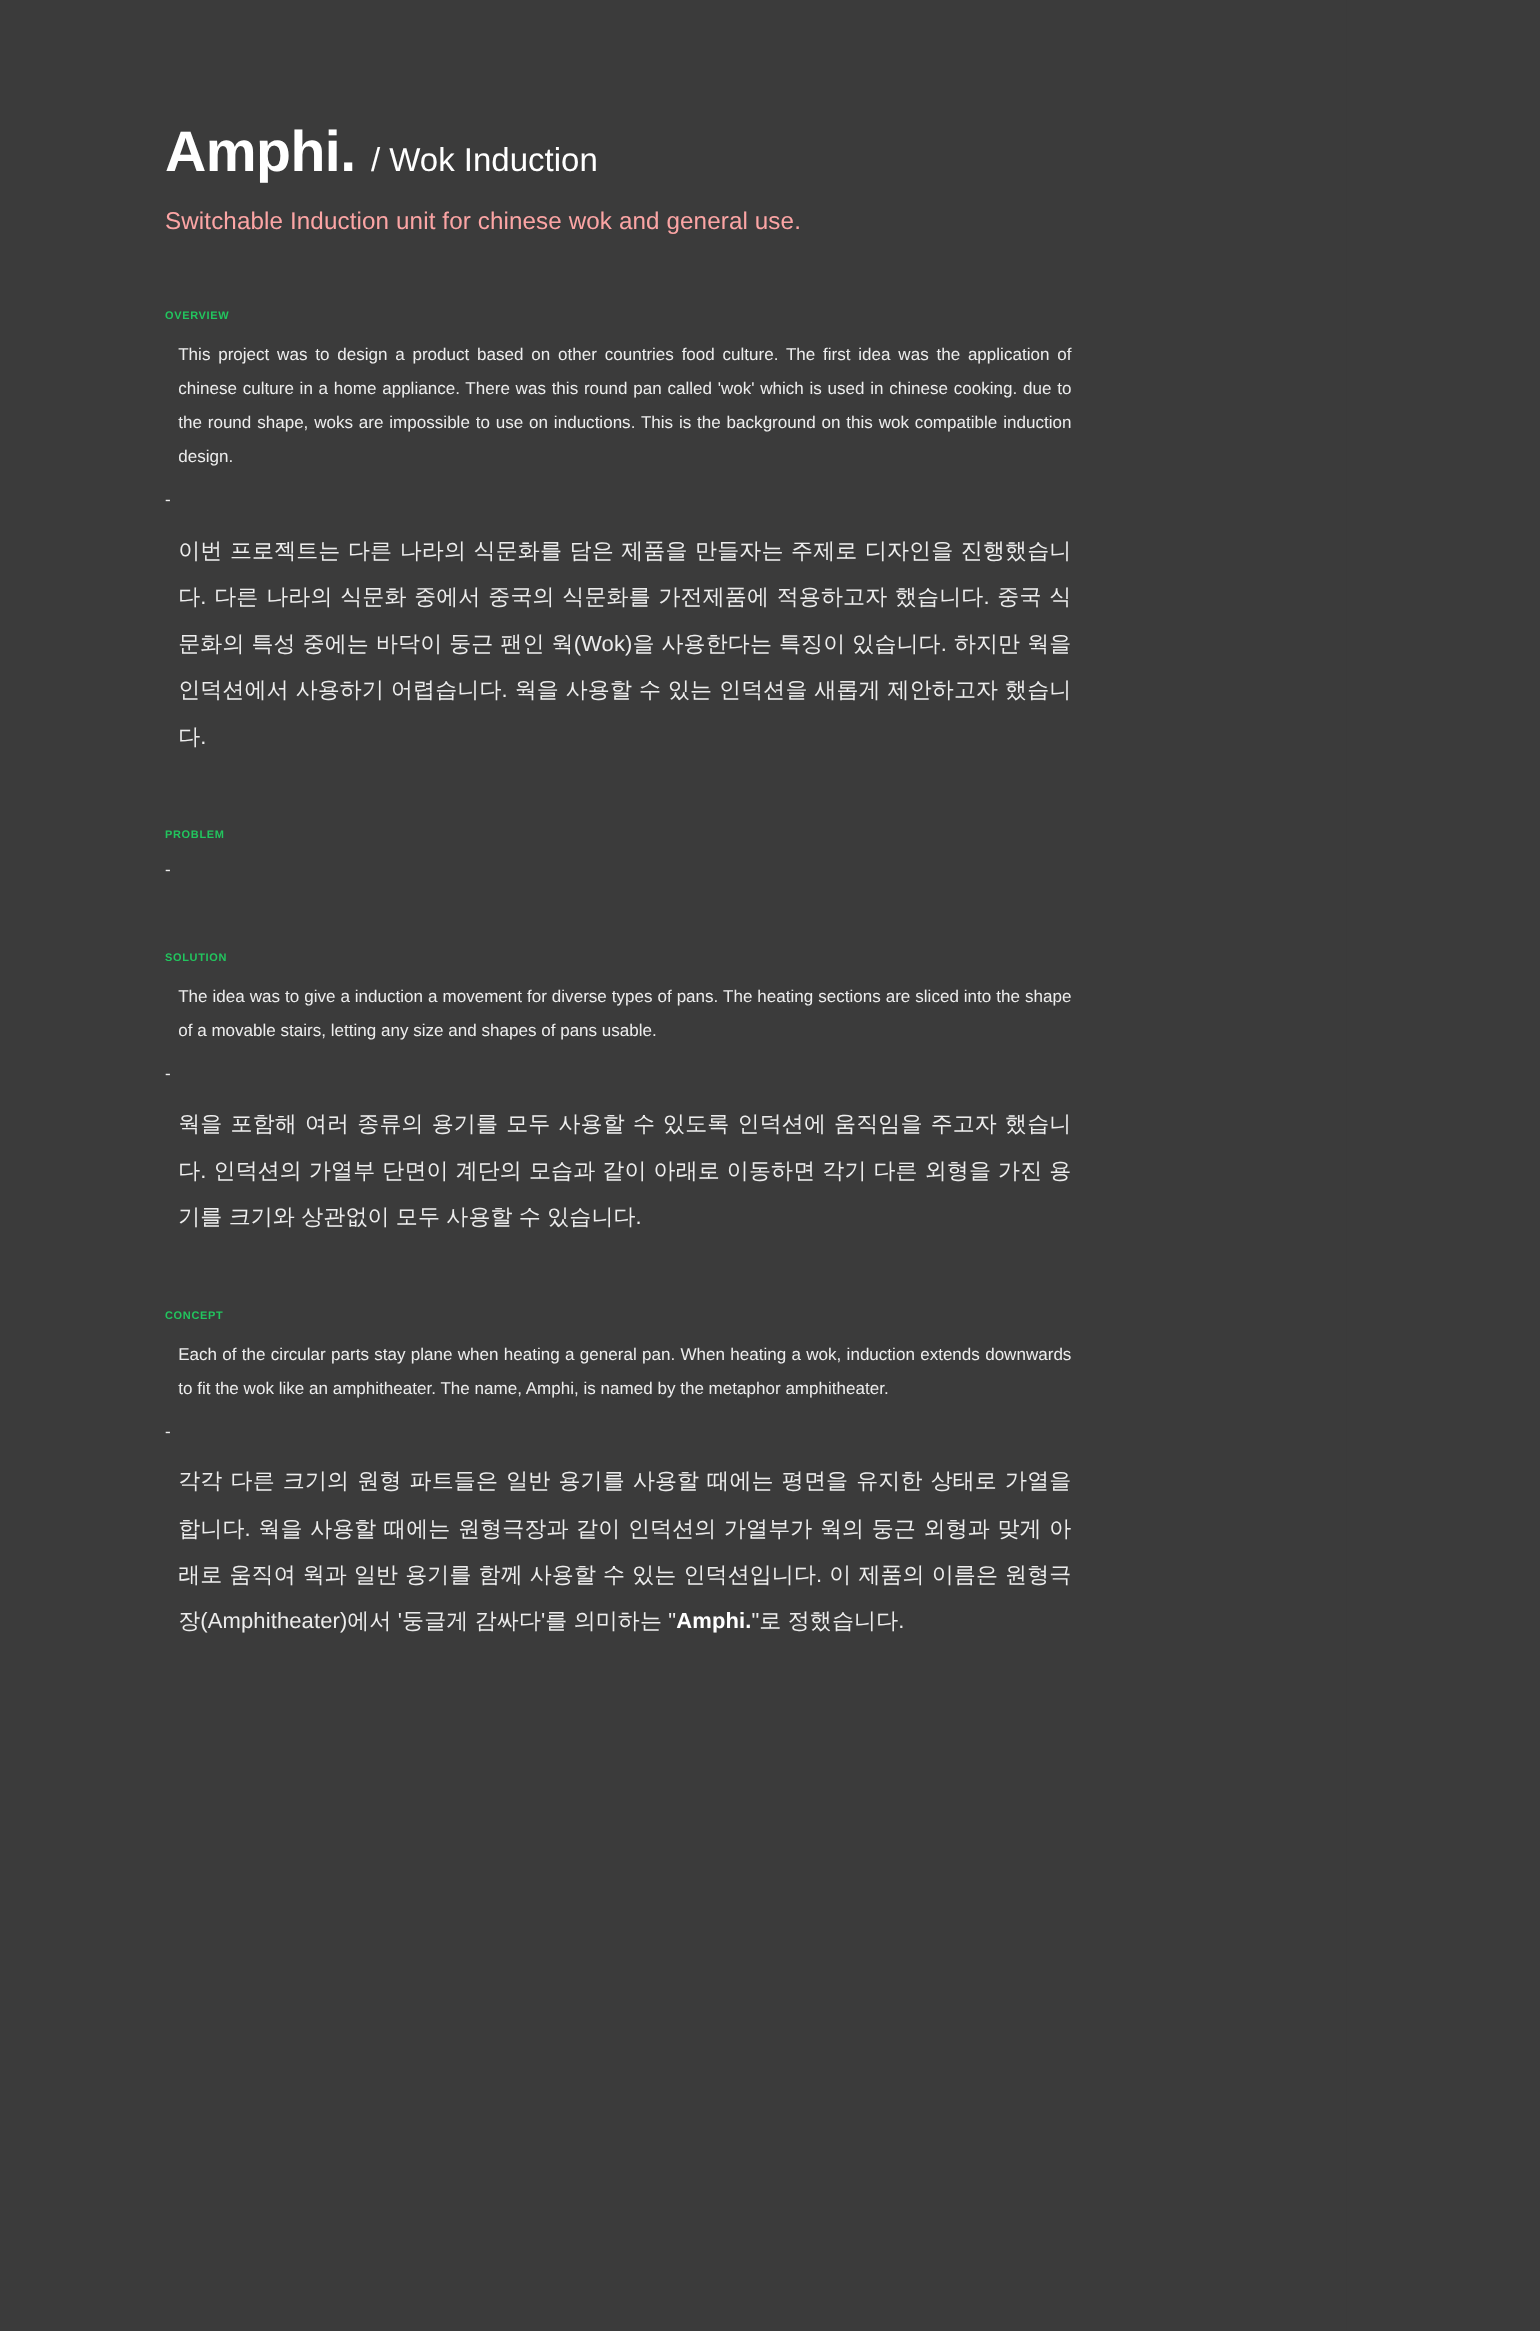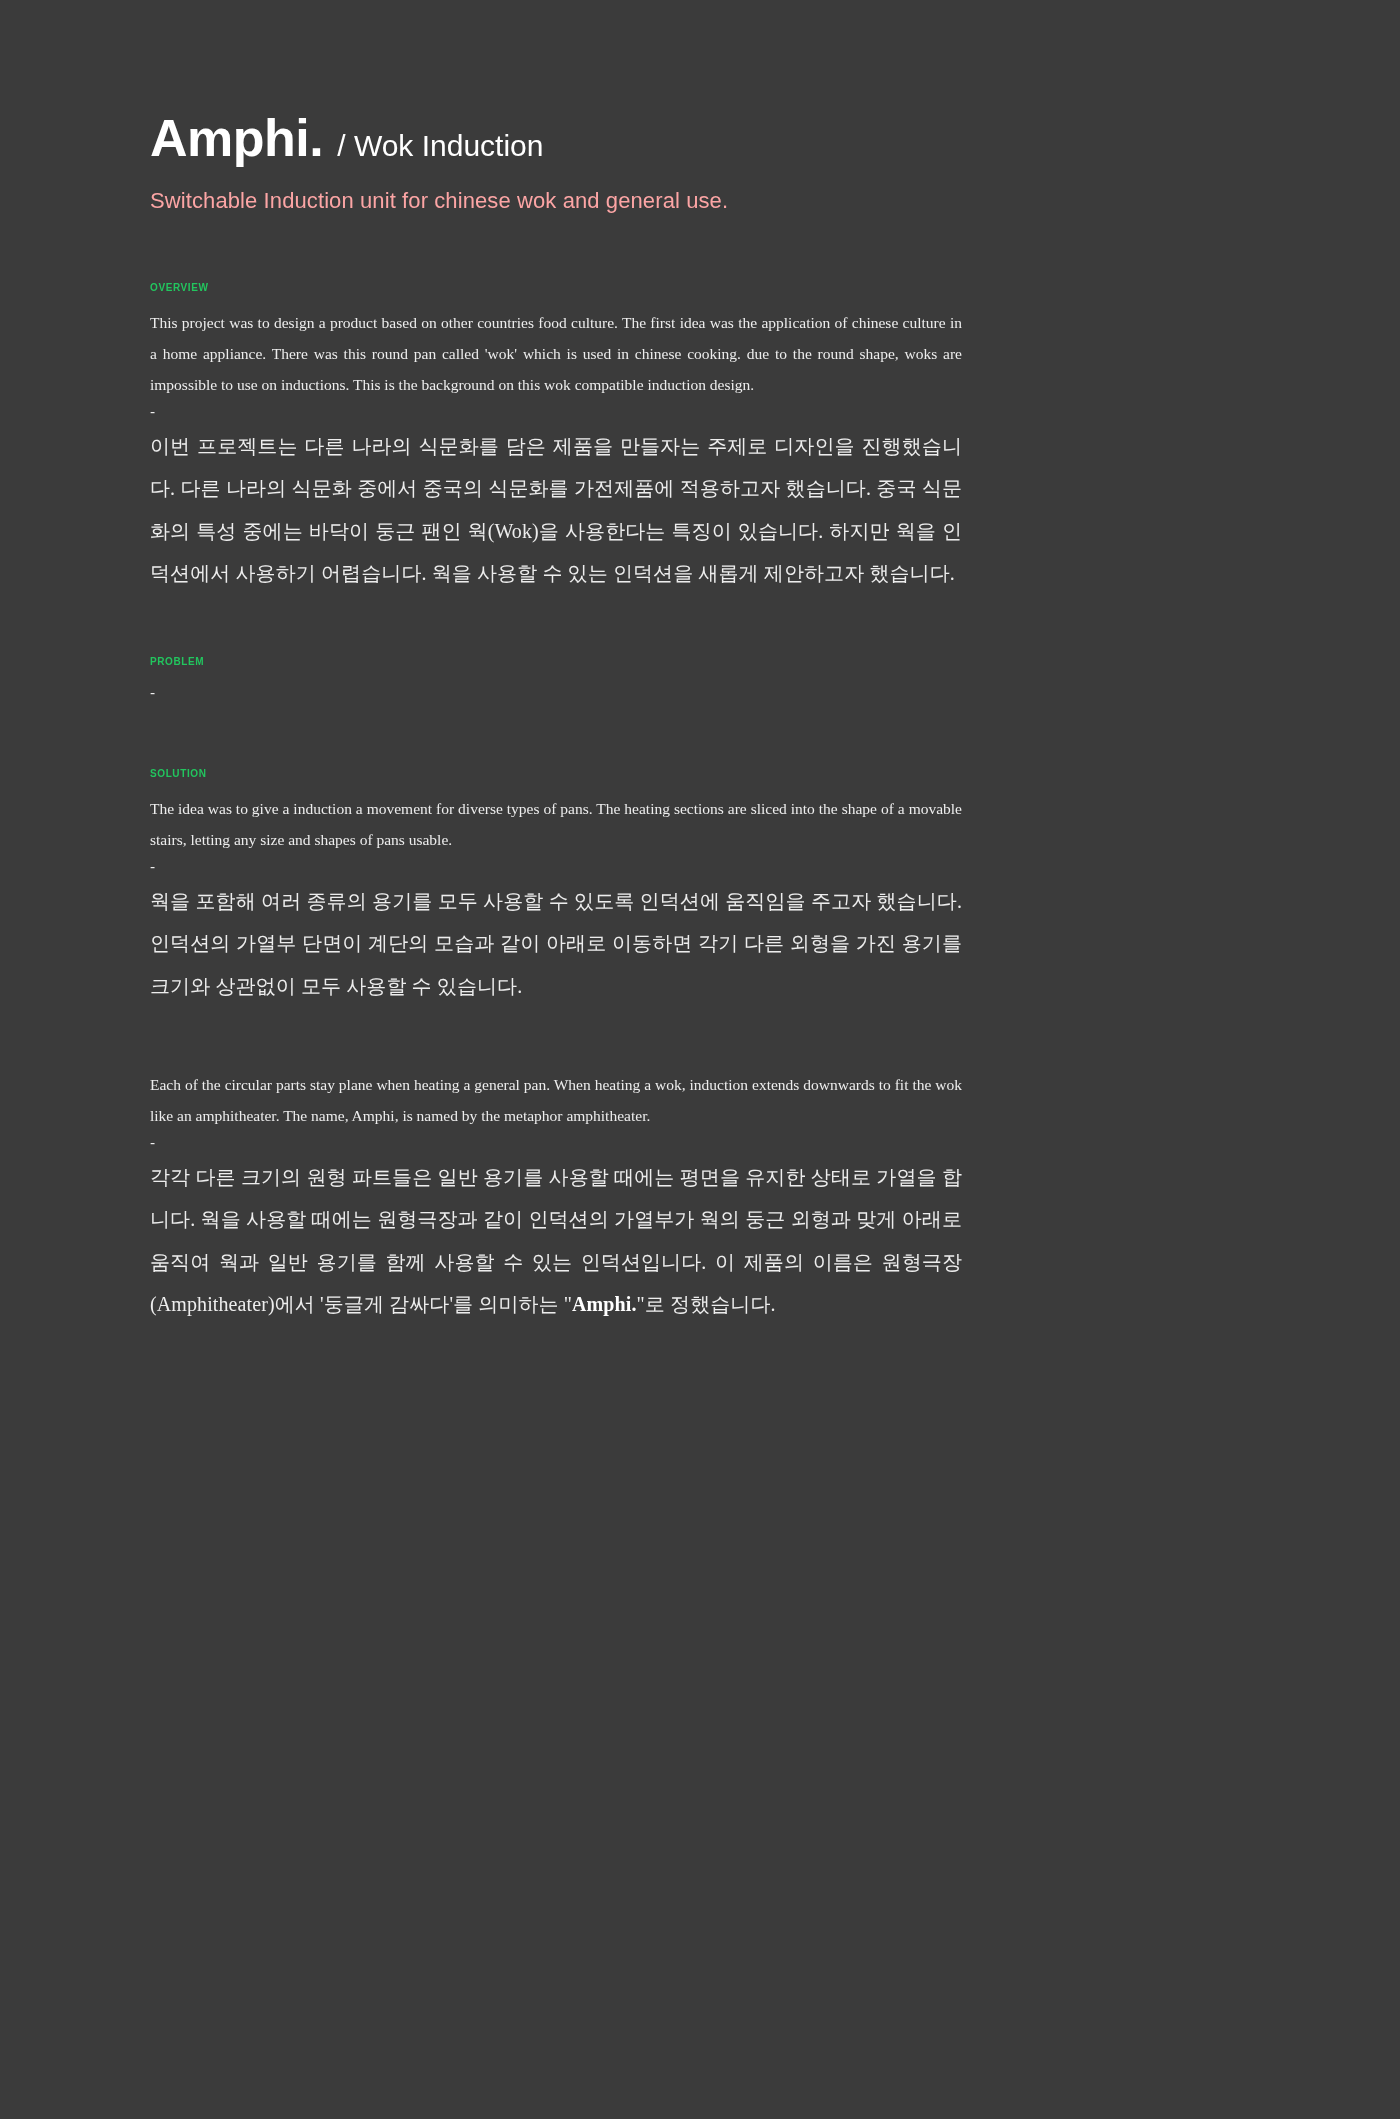--- a/index.html
+++ b/index.html
@@ -64,22 +64,21 @@
     letter-spacing: 0.6px;
     color: #22c55e;
     margin-bottom: 14px;
   }
   .para {
     font-size: 15.5px;
     line-height: 2.0;
     color: #ededed;
     text-align: justify;
     width: 812px;
-    margin: 0;
-    font-family: Liberation Serif, serif;
+    margin: 12px;
   }
   .para.ko {
     font-size: 20px;
     line-height: 2.12;
     letter-spacing: 0.1px;
   }
   .divider-dash {
     font-size: 15.5px;
     line-height: 1.6;
     color: #ededed;
@@ -119,20 +118,21 @@
     </div>
 
     <div class="section">
       <div class="section-title">SOLUTION</div>
       <p class="para">The idea was to give a induction a movement for diverse types of pans. The heating sections are sliced into the shape of a movable stairs, letting any size and shapes of pans usable.</p>
       <p class="divider-dash">-</p>
       <p class="para ko">웍을 포함해 여러 종류의 용기를 모두 사용할 수 있도록 인덕션에 움직임을 주고자 했습니다. 인덕션의 가열부 단면이 계단의 모습과 같이 아래로 이동하면 각기 다른 외형을 가진 용기를 크기와 상관없이 모두 사용할 수 있습니다.</p>
     </div>
 
     <div class="section">
+      <div class="section-title">CONCEPT</div>
       <p class="para">Each of the circular parts stay plane when heating a general pan. When heating a wok, induction extends downwards to fit the wok like an amphitheater. The name, Amphi, is named by the metaphor amphitheater.</p>
       <p class="divider-dash">-</p>
       <p class="para ko"><span>각각 다른 크기의 원형 파트들은 일반 용기를 사용할 때에는 평면을 유지한 상태로 가열을 합니다. 웍을 사용할 때에는 원형극장과 같이 인덕션의 가열부가 웍의 둥근 외형과 맞게 아래로 움직여 웍과 일반 용기를 함께 사용할 수 있는 인덕션입니다. 이 제품의 이름은 원형극장(Amphitheater)에서 '둥글게 감싸다'를 의미하는 "</span><span class="inline-bold">Amphi.</span><span>"로 정했습니다.</span></p>
     </div>
 
     <div class="spacer-bottom"></div>
   </div>
 </div>
 
 </body></html>

